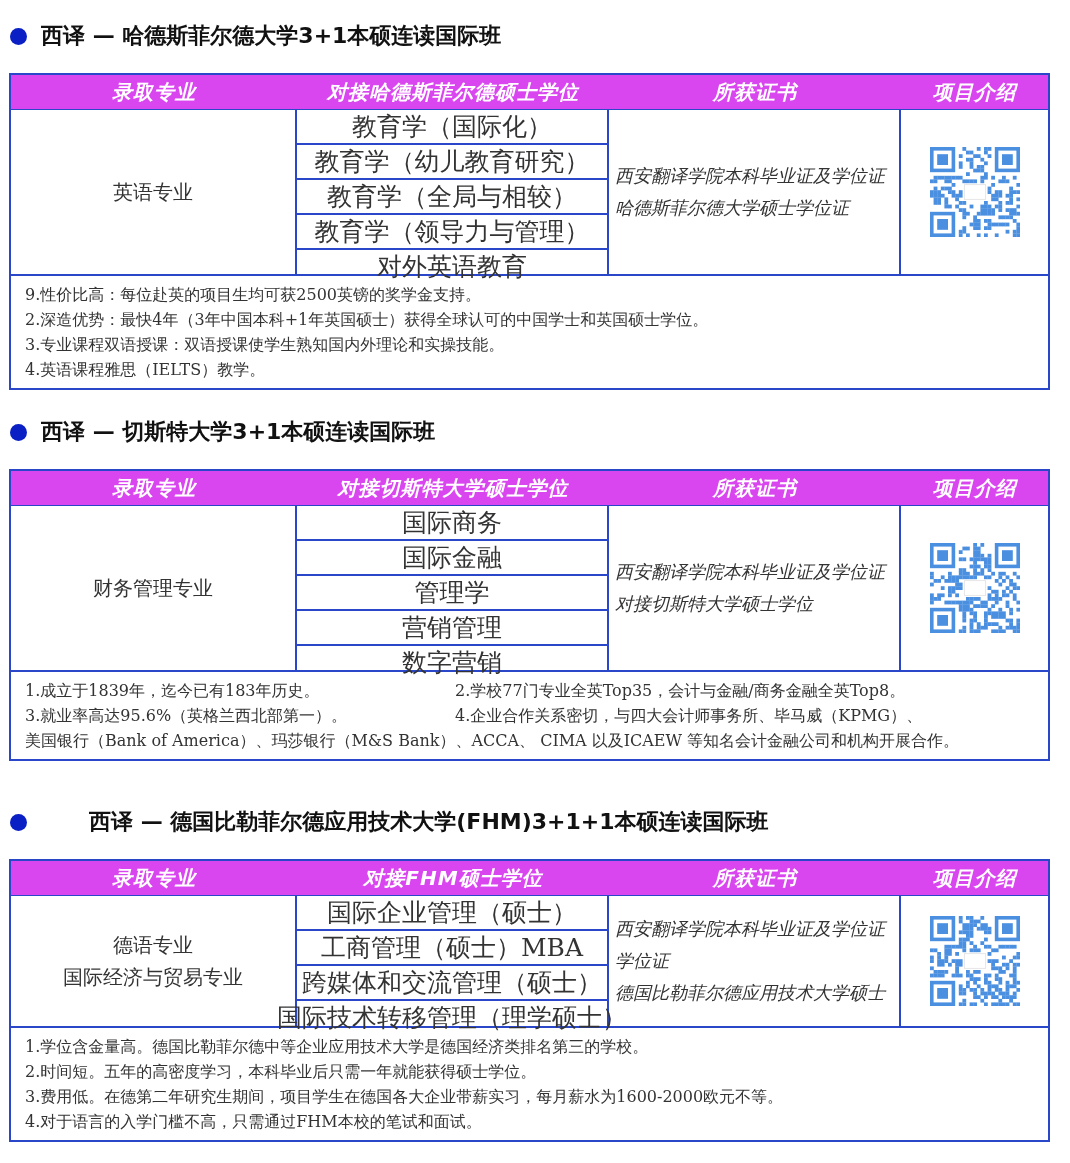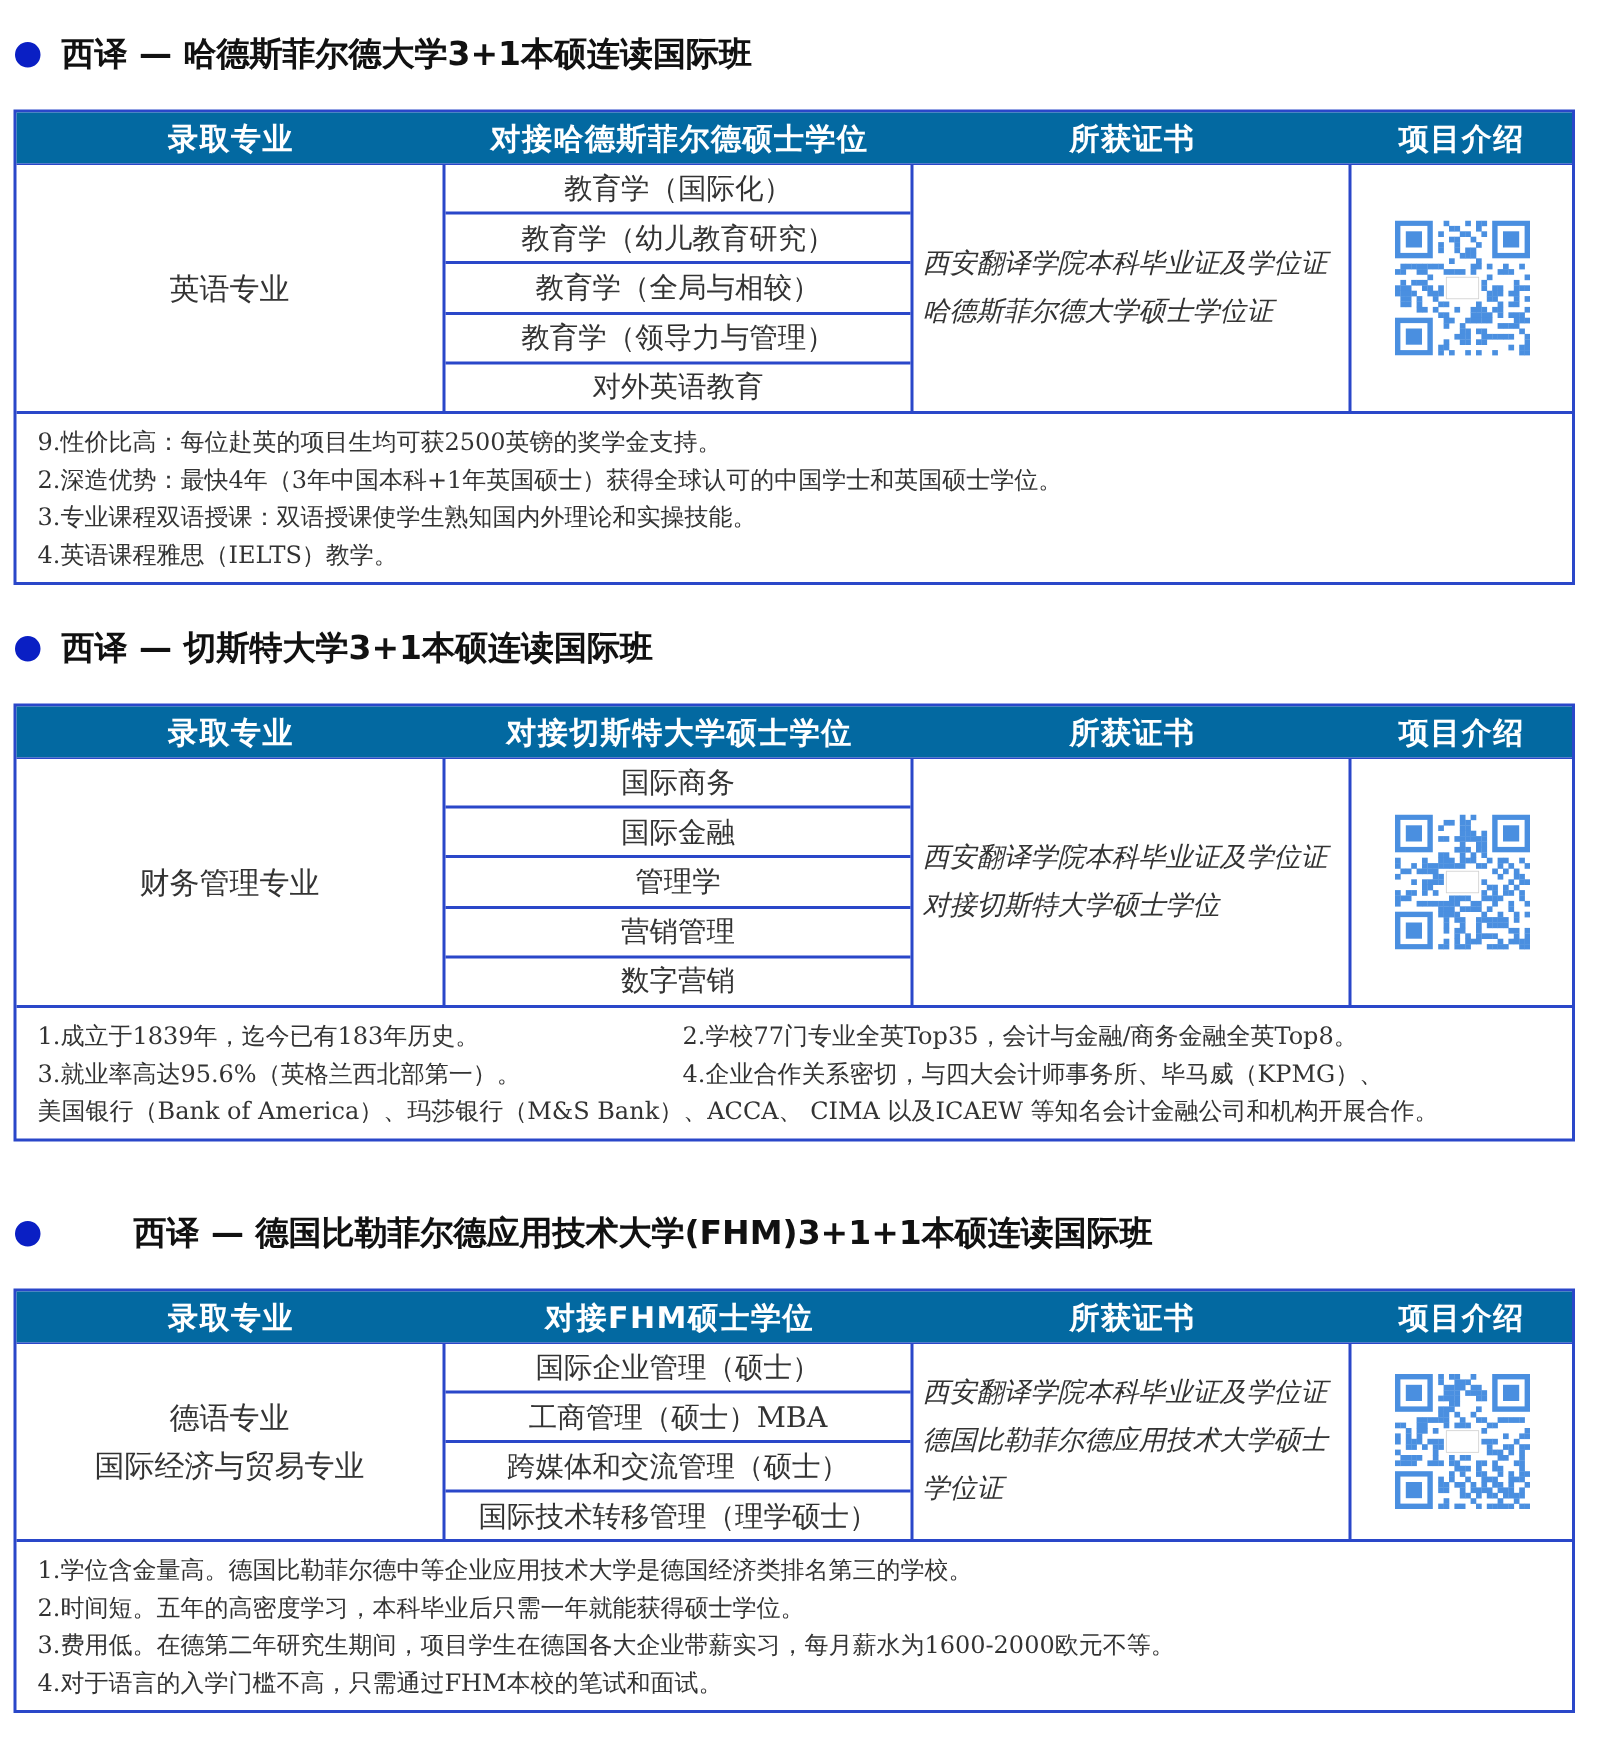--- a/index.html
+++ b/index.html
@@ -2,30 +2,30 @@
 <html><head>
 <meta charset="utf-8">
 <style>
   html, body { margin: 0; padding: 0; background: #ffffff; }
   body { width: 1070px; height: 1163px; position: relative; overflow: hidden;
          font-family: "DejaVu Serif", "Liberation Serif", serif; color: #222; }
   .section-title { position: absolute; left: 10px; height: 40px; display: flex; align-items: center;
          font-family: "DejaVu Sans", "Liberation Sans", sans-serif; font-weight: bold; font-size: 22px; color: #111; }
   .dot { width: 17px; height: 17px; border-radius: 50%; background: #0a1fc4; margin-right: 14px; display: inline-block; }
   .tbl { position: absolute; left: 9px; width: 1041px; border: 2px solid #2a47c9; box-sizing: border-box; }
-  .thead { display: flex; background: #0369a1; height: 34px; color: #fff;
-         font-family: "DejaVu Sans", "Liberation Sans", sans-serif; font-weight: bold; font-size: 20px; }
+  .thead { display: flex; background: #d946ef; height: 34px; color: #fff;
+         font-family: "DejaVu Sans", "Liberation Sans", sans-serif; font-weight: bold; font-size: 20px; font-style: italic; }
   .thead div { display: flex; align-items: center; justify-content: center; letter-spacing: 1px; }
   .c1 { width: 286px; } .c2 { width: 312px; } .c3 { width: 292px; } .c4 { flex: 1; }
   .tbody { display: flex; border-top: 1px solid #2a47c9; }
   .tbody > div { box-sizing: border-box; }
   .major { display: flex; flex-direction: column; align-items: center; justify-content: center;
          font-size: 20px; border-right: 2px solid #2a47c9; line-height: 32px; color: #333; }
   .degrees { display: flex; flex-direction: column; border-right: 2px solid #2a47c9; }
-  .degree { flex: 1; display: flex; align-items: center; justify-content: center; font-size: 19px;
+  .degree { flex: 1; display: flex; align-items: center; justify-content: center; font-size: 25px;
          border-bottom: 2px solid #2a47c9; color: #333; white-space: nowrap; }
   .degree:last-child { border-bottom: none; }
   .cert { display: flex; flex-direction: column; justify-content: center; padding-left: 6px;
          font-size: 18px; line-height: 32px; border-right: 2px solid #2a47c9; color: #333; font-style: italic; }
   .qr { display: flex; align-items: center; justify-content: center; }
   .notes { border-top: 2px solid #2a47c9; padding: 6px 14px 6px 14px; font-size: 16px; line-height: 25px; color: #333;
          font-family: "DejaVu Serif", "Liberation Serif", serif; }
   .notes .row2 { display: flex; }
   .notes .row2 span:first-child { width: 430px; }
   .qrbox { width: 90px; height: 90px; position: relative; }
@@ -520,22 +520,22 @@
       <span>国际经济与贸易专业</span>
     </div>
     <div class="degrees c2">
       <div class="degree">国际企业管理（硕士）</div>
       <div class="degree">工商管理（硕士）MBA</div>
       <div class="degree">跨媒体和交流管理（硕士）</div>
       <div class="degree">国际技术转移管理（理学硕士）</div>
     </div>
     <div class="cert c3">
       <span>西安翻译学院本科毕业证及学位证</span>
+      <span>学位证</span>
       <span>德国比勒菲尔德应用技术大学硕士</span>
-      <span>学位证</span>
     </div>
     <div class="qr c4">
       <div class="qrbox qr-target"><svg width="90" height="90" viewBox="0 0 90 90">
             <rect x="28.8" y="0" width="3.8000000000000003" height="3.8000000000000003" fill="#4a8fe0"></rect>
             <rect x="36" y="0" width="3.8000000000000003" height="3.8000000000000003" fill="#4a8fe0"></rect>
             <rect x="39.6" y="0" width="3.8000000000000003" height="3.8000000000000003" fill="#4a8fe0"></rect>
             <rect x="50.4" y="0" width="3.8000000000000003" height="3.8000000000000003" fill="#4a8fe0"></rect>
             <rect x="28.8" y="3.6" width="3.8000000000000003" height="3.8000000000000003" fill="#4a8fe0"></rect>
             <rect x="39.6" y="3.6" width="3.8000000000000003" height="3.8000000000000003" fill="#4a8fe0"></rect>
             <rect x="43.2" y="3.6" width="3.8000000000000003" height="3.8000000000000003" fill="#4a8fe0"></rect>

